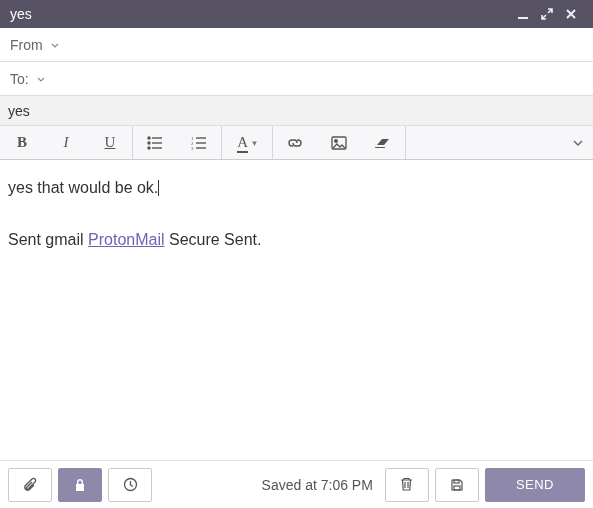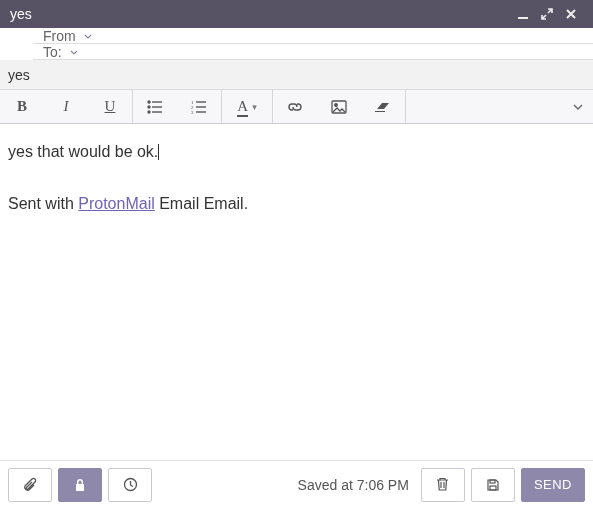--- a/index.html
+++ b/index.html
@@ -15,27 +15,26 @@
     padding: 0 10px;
     font-size: 14px;
   }
   .titlebar .title-text { flex: 1; }
   .titlebar .win-btn { width: 24px; text-align: center; cursor: pointer; font-size: 14px; opacity: .9; }
   .titlebar svg { display: block; margin: 0 auto; }
 
   .field-row {
     display: flex;
     align-items: center;
-    height: 16px;
+    height: 34px;
     padding: 0 10px;
     border-bottom: 1px solid #ddd;
     font-size: 14px;
     color: #555;
     background: #fff;
-    margin-left: 33px;
   }
   .field-row .label { color: #666; margin-right: 6px; }
   .field-row .value { flex: 1; }
   .field-row .chevron { color: #8b86a1; padding: 0 2px; }
 
   .subject-row {
     height: 30px;
     display: flex;
     align-items: center;
     padding: 0 8px;
@@ -113,21 +112,21 @@
     background: #fff;
     display: flex; align-items: center; justify-content: center;
     cursor: pointer;
     color: #555;
   }
   .sq-btn.active { background: #8e88ab; color: #fff; border-color: #8e88ab; }
   .footer-spacer { flex: 1; }
   .saved-text { color: #555; font-size: 14px; margin-right: 6px; text-align: right; }
   .send-btn {
     height: 34px;
-    padding: 0 12px;
+    padding: 0 30px;
     background: #8e88ab;
     color: #fff;
     border: 1px solid #8e88ab;
     border-radius: 2px;
     cursor: pointer;
     font-size: 13px;
     letter-spacing: .5px;
     display: flex; align-items: center;
   }
   .sm-caret { font-size: 9px; margin-left: 2px; color:#777; }
@@ -244,21 +243,21 @@
   <div class="tool-caret">
     <svg width="10" height="8" viewBox="0 0 10 8">
         <path d="M1 2l4 4 4-4" fill="none" stroke="#666" stroke-width="1.4"></path>
       </svg>
   </div>
 </div>
 
 <div class="body-area">
   <div><span>yes that would be ok.</span><span class="cursor"></span></div>
   <div class="line2">
-    <span>Sent with </span><a href="#">ProtonMail</a><span> Email Email.</span>
+    <span>Sent gmail </span><a href="#">ProtonMail</a><span> Secure Sent.</span>
   </div>
 </div>
 
 <div class="footer">
   <div class="sq-btn">
     <svg width="16" height="16" viewBox="0 0 16 16" fill="none" stroke="#555" stroke-width="1.3">
         <path d="M12 8l-5 5a3 3 0 01-4-4l7-7a2 2 0 013 3l-7 7a1 1 0 01-1.5-1.5L10 5"></path>
       </svg>
   </div>
   <div class="sq-btn active">

